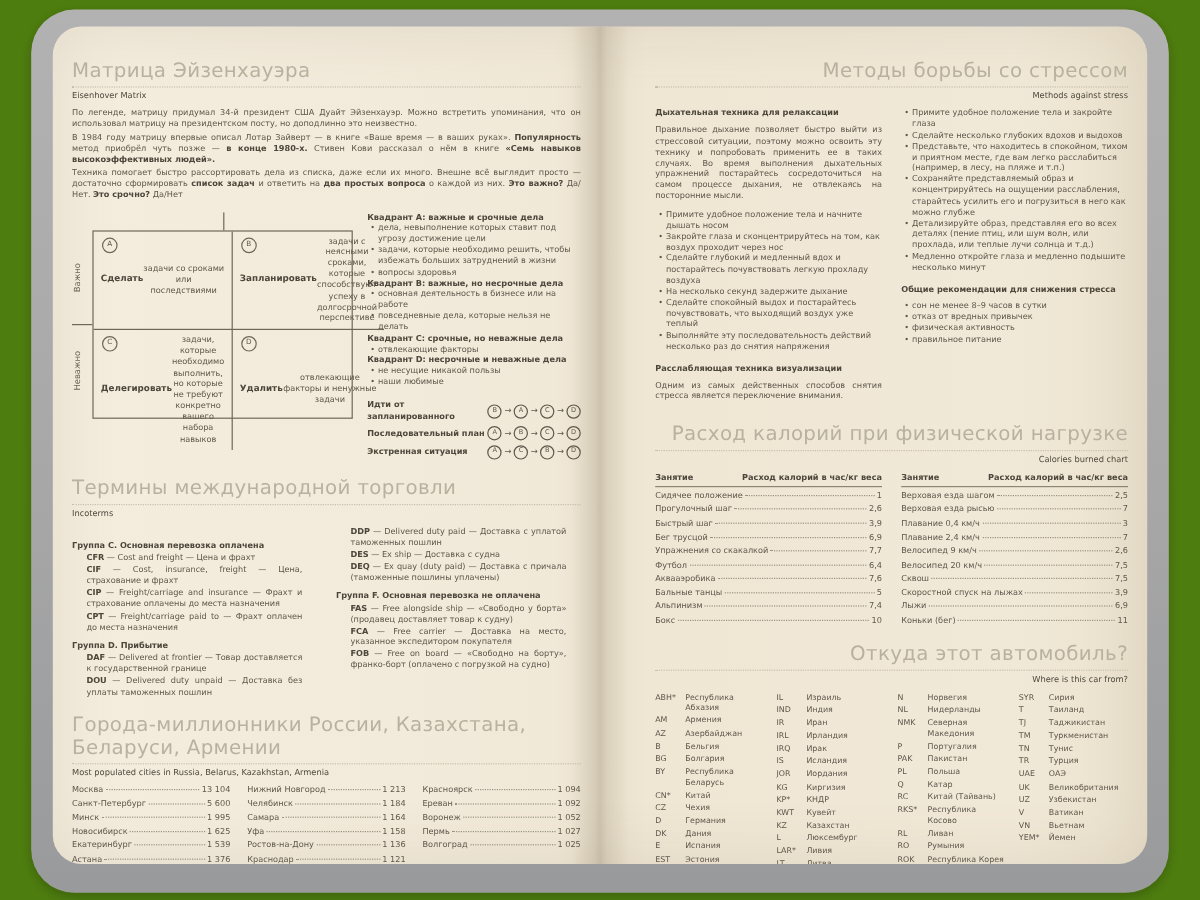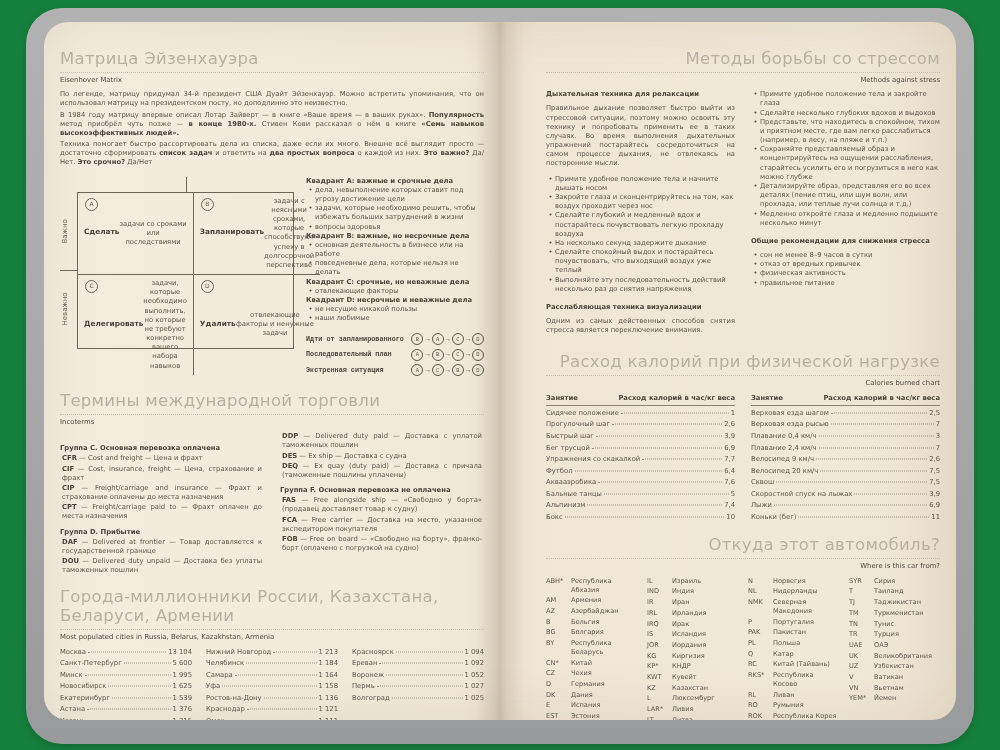--- a/index.html
+++ b/index.html
@@ -1,16 +1,16 @@
 <!DOCTYPE html>
 <html><head>
 <meta charset="utf-8">
 <style>
   html,body{margin:0;padding:0;}
-  .stage{position:relative;width:1000px;height:750px;background:#15803d;overflow:hidden;
+  .stage{position:relative;width:1000px;height:750px;background:#4d7c0f;overflow:hidden;
          font-family:"DejaVu Sans",sans-serif;}
   .cover{position:absolute;left:26px;top:8px;right:26px;bottom:6px;border-radius:36px;
          background:linear-gradient(180deg,#b2b2b3 0%,#a7a7a8 55%,#999a9b 100%);
          box-shadow:0 3px 8px rgba(0,0,0,.18);}
   .pages{position:absolute;left:44px;right:44px;top:22px;bottom:30px;border-radius:24px;
          background:linear-gradient(90deg,#f4edde 0%,#f1e9d8 46%,#e6ddc9 50%,#efe6d4 54%,#f1e9d8 88%,#eae1cd 100%);
          box-shadow:inset 0 0 55px rgba(125,108,80,.14);overflow:hidden;}
   .spine{position:absolute;left:calc(50% - 24px);width:48px;top:0;height:100%;pointer-events:none;
          background:linear-gradient(90deg,rgba(101,87,62,0) 0%,rgba(101,87,62,.13) 40%,rgba(101,87,62,.2) 50%,rgba(101,87,62,.1) 62%,rgba(101,87,62,0) 100%);}
   .page{position:absolute;top:0;height:100%;box-sizing:border-box;display:flex;flex-direction:column;
@@ -46,33 +46,33 @@
   .mx-title{font-weight:700;font-size:7.3px;margin-bottom:2px;color:#4c463b;}
   .mx-vext{position:absolute;top:0;height:15px;left:calc(17px + (100% - 17px)/2);width:1px;background:#6e6759;}
   .mx-hext{position:absolute;left:0;width:17px;top:calc(15px + (100% - 15px)/2);height:1px;background:#6e6759;}
 
   .notes{flex:1;min-width:0;}
   .qn-h{font-weight:700;color:#4c463b;}
   .bullet-row{display:flex;}
   .bullet-row .dot{width:9px;text-align:center;flex:none;}
   .bullet-row .btx{flex:1;}
   .sequences{margin-top:10px;}
-  .seq-row{display:flex;align-items:center;margin-bottom:3.5px;font-family:Liberation Mono, monospace;}
+  .seq-row{display:flex;align-items:center;margin-bottom:3.5px;}
   .seq-label{font-weight:700;width:108px;color:#4c463b;}
   .seq-chain{display:flex;align-items:center;gap:2px;}
   .seq-circle{width:10px;height:10px;border:1px solid #5e574b;border-radius:50%;
               display:inline-flex;align-items:center;justify-content:center;font-size:5.5px;}
   .seq-arrow{font-size:7px;}
 
   .section{margin-top:12px;}
   .twocol{display:flex;gap:16px;}
   .col{flex:1;min-width:0;}
   .term-h{font-weight:700;margin:6px 0 1px;color:#4c463b;}
   .term-h.first{margin-top:12px;}
-  .term-p{margin:0 2px 1px;text-align:justify;}
+  .term-p{margin:0 12px 1px;text-align:justify;}
 
   .cities-cols{display:flex;gap:14px;margin-top:5px;}
   .leader-row{display:flex;align-items:baseline;margin-bottom:2.4px;}
   .leader{flex:1;border-bottom:1px dotted #9a9283;margin:0 2px;transform:translateY(-1.5px);}
   .lr-val{text-align:right;white-space:nowrap;}
 
   .sub-h{font-weight:700;margin:0 0 5px;color:#4c463b;}
   .para{margin:0 0 6px;text-align:justify;}
   .recs{margin-top:9px;}
 

